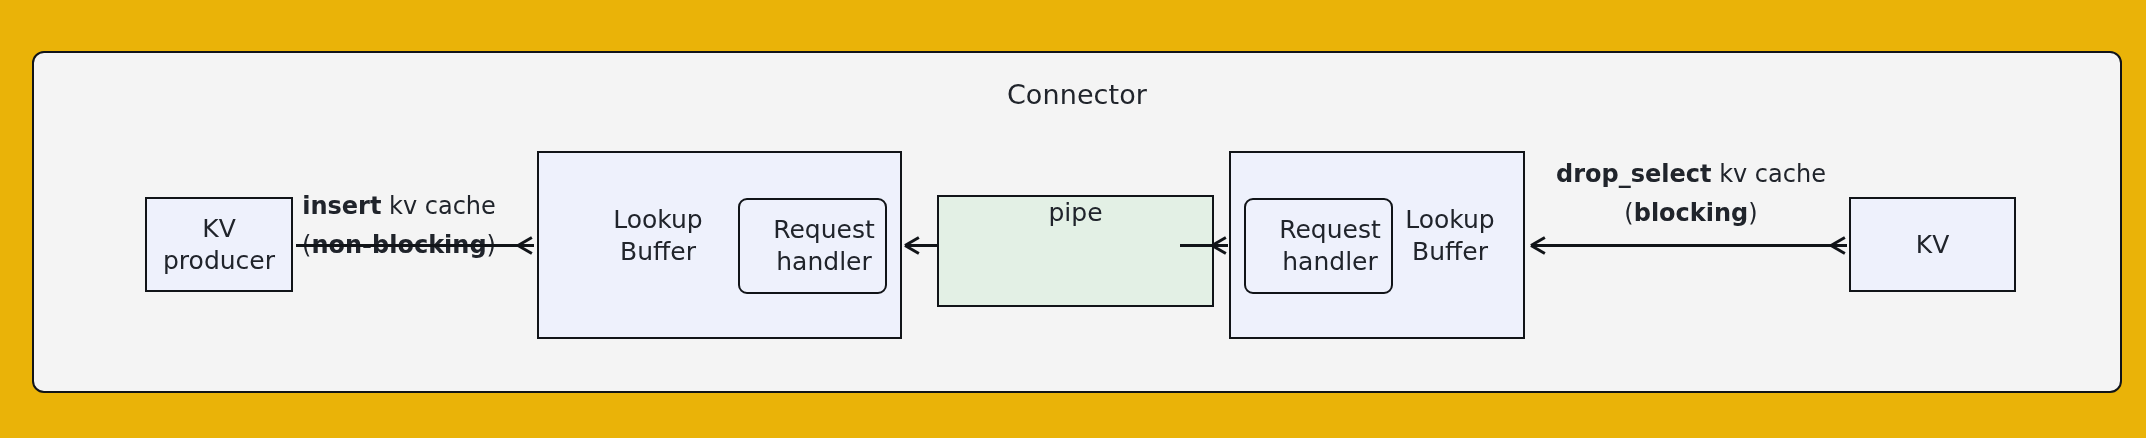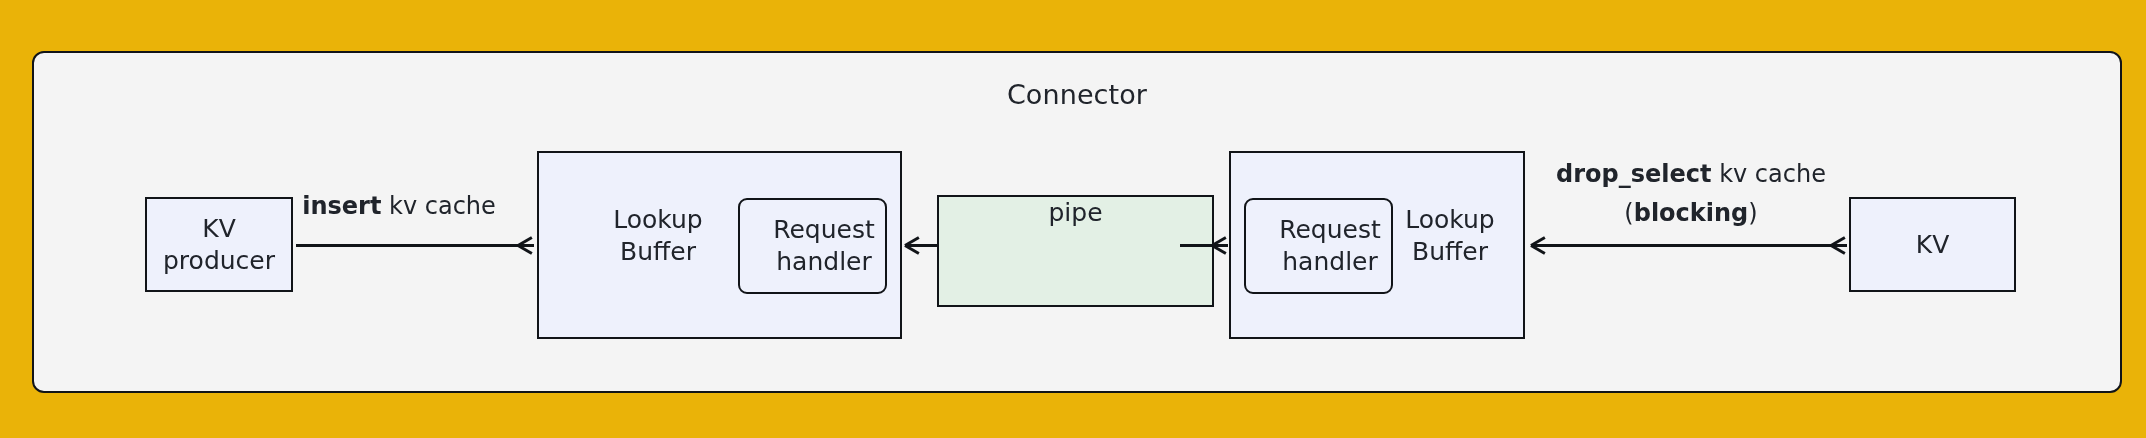--- a/index.html
+++ b/index.html
@@ -183,20 +183,23 @@
 
   <div class="node blue" id="kv-producer">
     <span class="ln">KV</span>
     <span class="ln">producer</span>
   </div>
 
   <div class="edge-label" id="label-insert">
     <div>
       <b>insert</b><span> kv cache</span>
     </div>
+    <div>
+      <span>(</span><b>non-blocking</b><span>)</span>
+    </div>
   </div>
 
   <div class="arrow-line" id="arrow-insert"></div>
   <div class="arrowhead head-right" id="arrow-insert-head"></div>
 
   <div class="node blue" id="lookup-buffer-left">
     <div class="buffer-label">
       <span class="ln">Lookup</span>
       <span class="ln">Buffer</span>
     </div>

